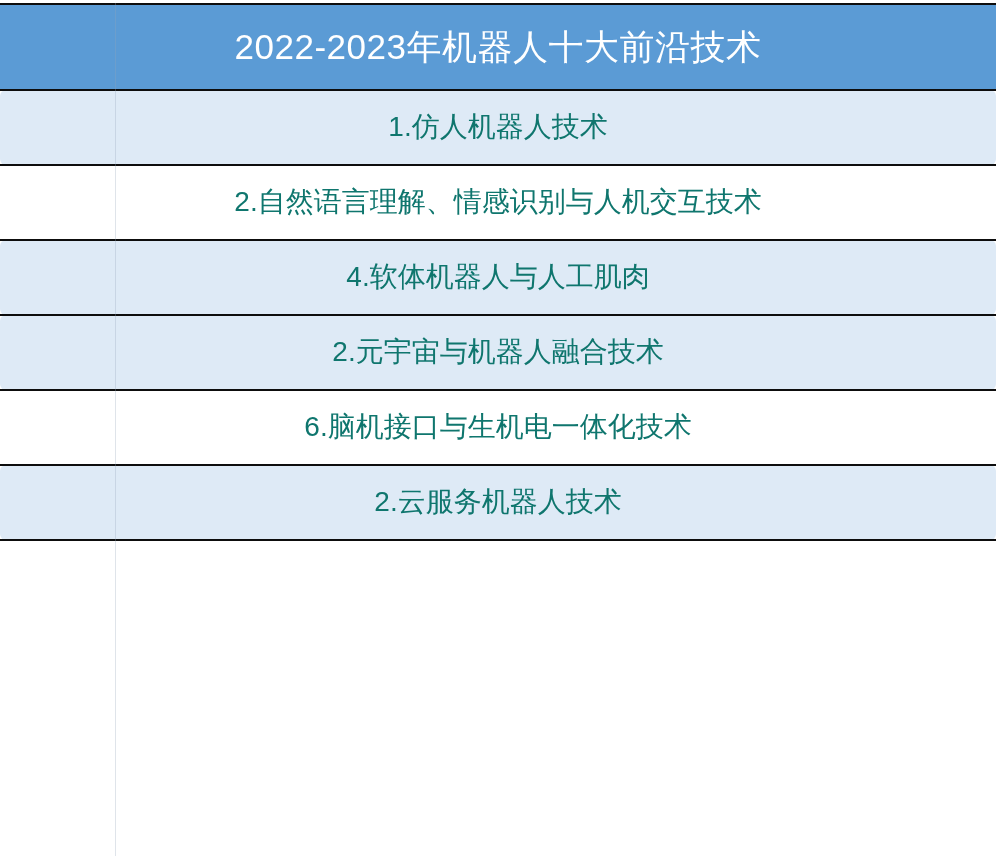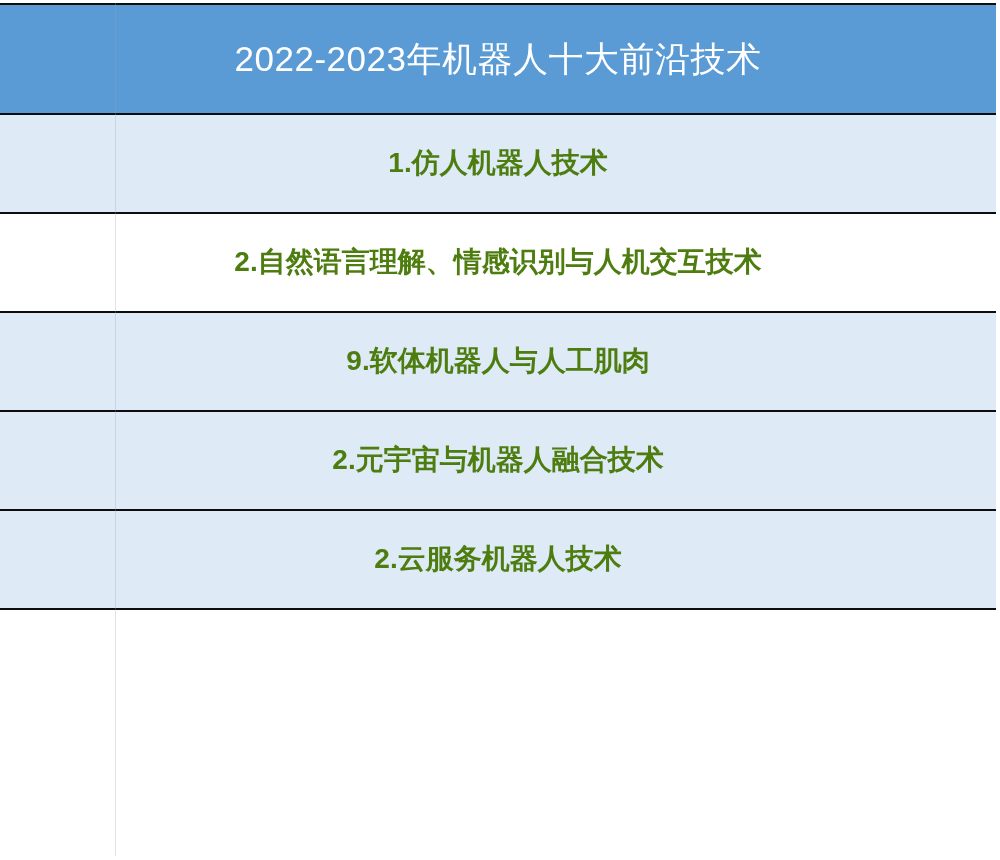--- a/index.html
+++ b/index.html
@@ -38,43 +38,44 @@
     left: 0;
     top: 3px;
     width: 996px;
     border-collapse: collapse;
     table-layout: fixed;
   }
 
   .table td {
     border-top: 2.5px solid #0d0d0d;
     border-bottom: 2.5px solid #0d0d0d;
-    padding: 12px;
+    padding: 0;
     text-align: center;
     vertical-align: middle;
   }
 
   .hdr-cell {
     height: 84px;
     background: #5b9bd5;
     color: #ffffff;
     font-size: 35px;
     font-weight: 400;
     letter-spacing: 0.5px;
     line-height: 1.1;
     white-space: nowrap;
   }
 
   .row-cell {
     height: 73px;
-    color: #4d7c0f;
+    color: #0f766e;
     font-size: 28px;
-    font-weight: 700;
+    font-weight: 400;
     line-height: 1.15;
     white-space: nowrap;
+    border-radius: 6px;
   }
 
   .row-cell.tinted {
     background: #deeaf6;
   }
 
   .row-cell.plain {
     background: #ffffff;
     margin-top: 6px;
   }
@@ -91,24 +92,27 @@
       </tr>
     </thead>
     <tbody>
       <tr>
         <td class="row-cell tinted">1.仿人机器人技术</td>
       </tr>
       <tr>
         <td class="row-cell plain">2.自然语言理解、情感识别与人机交互技术</td>
       </tr>
       <tr>
-        <td class="row-cell tinted">9.软体机器人与人工肌肉</td>
+        <td class="row-cell tinted">4.软体机器人与人工肌肉</td>
       </tr>
       <tr>
         <td class="row-cell tinted">2.元宇宙与机器人融合技术</td>
+      </tr>
+      <tr>
+        <td class="row-cell plain">6.脑机接口与生机电一体化技术</td>
       </tr>
       <tr>
         <td class="row-cell tinted">2.云服务机器人技术</td>
       </tr>
     </tbody>
   </table>
 
   <div class="col-divider"></div>
 
 </div>

